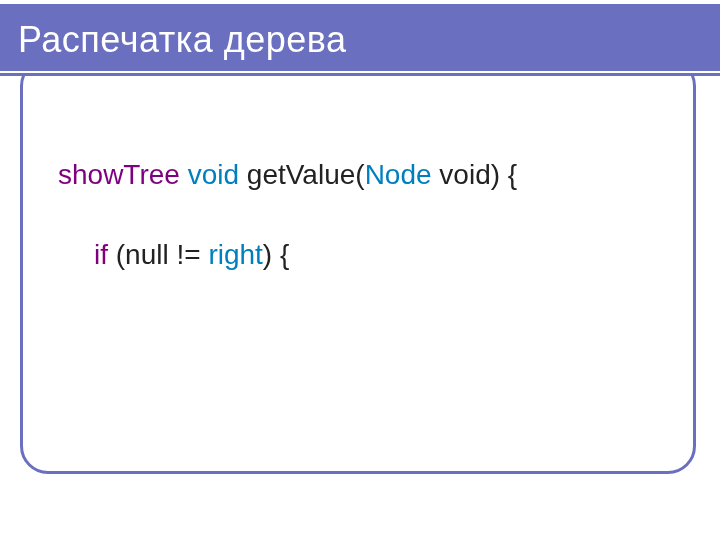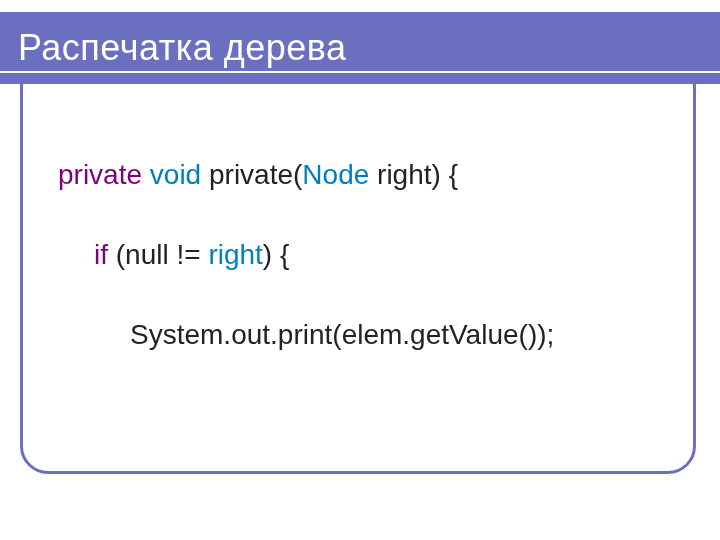--- a/index.html
+++ b/index.html
@@ -9,21 +9,21 @@
     background: #ffffff;
     font-family: Arial, "Helvetica Neue", Helvetica, sans-serif;
     overflow: hidden;
   }
   .slide {
     position: relative;
     width: 720px; height: 540px;
   }
   .title-bar {
     position: absolute;
-    top: 12px; left: 0; right: 0;
+    top: 4px; left: 0; right: 0;
     height: 72px;
     background: #6a6fbf;
     color: #ffffff;
     font-size: 36px;
     font-weight: 400;
     display: flex;
     align-items: center;
     padding-left: 18px;
     letter-spacing: 0.5px;
   }
@@ -74,20 +74,19 @@
 <div class="slide">
 
   <div class="frame"></div>
   <div class="mask"></div>
   <div class="title-bar">
     <span>Распечатка дерева</span>
   </div>
   <div class="hr-line"></div>
 
   <div class="code">
-<div><span class="kw">private</span><span> </span><span class="type">void</span><span> private(</span><span class="type">Node</span><span> right) {</span></div>
+<div><span class="kw">showTree</span><span> </span><span class="type">void</span><span> getValue(</span><span class="type">Node</span><span> void) {</span></div>
 <div><span class="ind1"></span><span class="kw">if</span><span> (null != </span><span class="type">right</span><span>) {</span></div>
-<div><span class="ind2"></span><span>System.out.print(elem.getValue());</span></div>
 
 
   </div>
 
 </div>
 
 </body></html>

